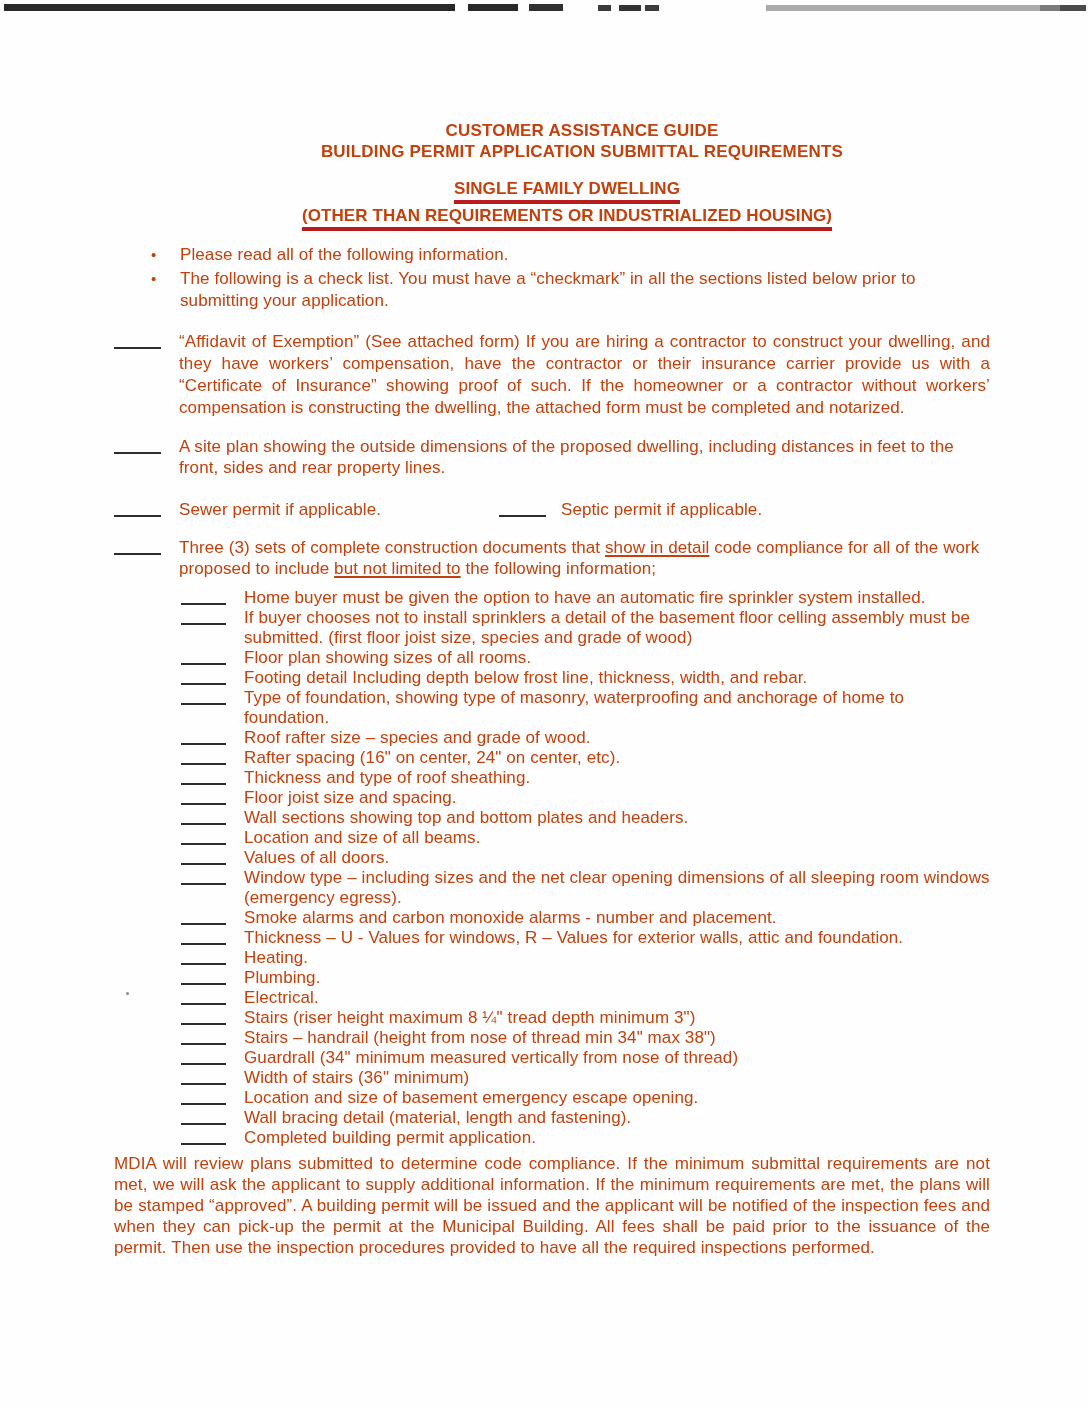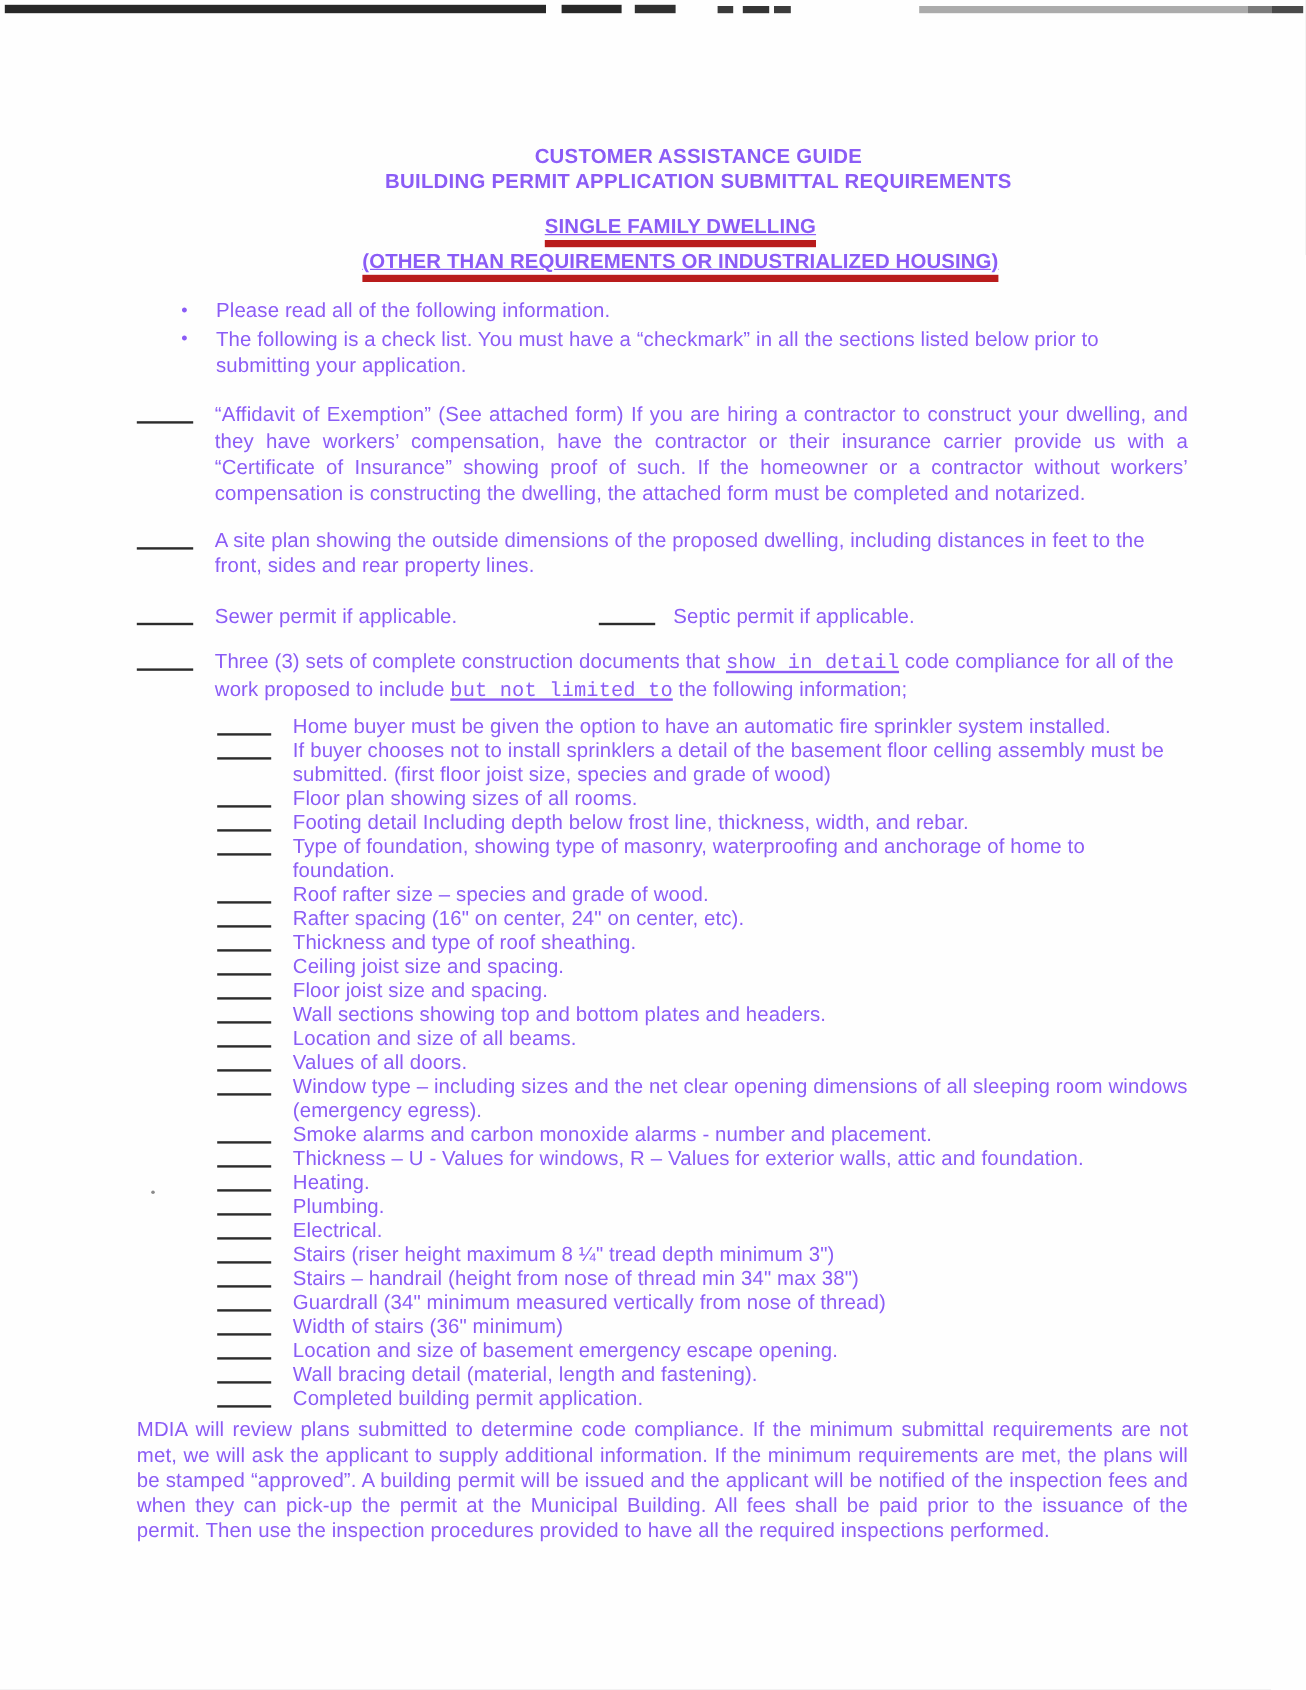--- a/index.html
+++ b/index.html
@@ -3,21 +3,21 @@
 <meta charset="utf-8">
 <style>
   html,body { margin:0; padding:0; background:#e8e8e8; }
   .page {
     position:relative;
     width:1088px; height:1408px;
     margin:0 auto;
     background:#fefefe;
     overflow:hidden;
     font-family:"Liberation Sans", sans-serif;
-    color:#8b5cf6;
+    color:#c2410c;
     -webkit-font-smoothing:antialiased;
   }
   
   .artifact { position:absolute; background:#282828; }
   .a1 { left:4px;   top:4px; width:451px; height:7px; }
   .a2 { left:468px; top:4px; width:50px;  height:7px; }
   .a3 { left:529px; top:4px; width:34px;  height:7px; background:#303030; }
   .a4 { left:598px; top:5px; width:13px;  height:6px; background:#3a3a3a; }
   .a5 { left:619px; top:5px; width:22px;  height:6px; background:#343434; }
   .a6 { left:645px; top:5px; width:14px;  height:6px; background:#3c3c3c; }
@@ -29,22 +29,22 @@
 
   .content {
     position:absolute; left:114px; top:120px; width:876px;
     font-size:17px; line-height:21px; letter-spacing:0.1px;
   }
 
   .title-block { text-align:center; font-weight:bold; padding-left:60px;
     letter-spacing:0.2px; line-height:21px; }
   .subtitle-block { margin-top:15px; text-align:center; font-weight:bold;
     padding-left:30px; line-height:23px; }
-  .subtitle-block .uline { display:inline-block; border-bottom:6px solid #b91c1c;
-    padding-bottom:0px;text-decoration:underline; }
+  .subtitle-block .uline { display:inline-block; border-bottom:4px solid #b91c1c;
+    padding-bottom:0px; }
 
   ul.bullet-list { list-style:none; margin:13px 0 0 0; padding:0; }
   .bullet-item { display:flex; padding-left:37px; line-height:22px; margin-bottom:2px; }
   .bullet-item .dot { width:29px; flex:0 0 29px; font-size:15px; }
   .bullet-item .bullet-text { flex:1; }
 
   .check-row { display:flex; align-items:flex-start; }
   .blank {
     flex:0 0 47px; width:47px; height:14px;
     border-bottom:2px solid #2c2c2c;
@@ -55,21 +55,21 @@
   .justify { text-align:justify; text-align-last:left; }
 
   .affidavit-row { margin-top:19px; }
   .affidavit-row .check-text { line-height:22px; }
   .sewer-row { margin-top:21px; }
   .sewer-row .sewer-text { width:320px; flex:0 0 320px; }
   .sewer-row .blank2 { margin-right:15px; }
   .site-row { margin-top:17px; }
   .construction-row { margin-top:17px; }
   .construction-row .u { text-decoration:underline; text-underline-offset:2px;
-    text-decoration-thickness:1.5px;font-family:Liberation Mono, monospace; }
+    text-decoration-thickness:1.5px; }
 
   .sub-items { margin-top:9px; margin-left:67px; }
   .sub-row { display:flex; align-items:flex-start; line-height:20px; }
   .sub-text { flex:1; }
 
   .footer-para { margin:5px 0 0 0; line-height:21px; }
 </style>
 </head>
 <body>
 
@@ -158,24 +158,20 @@
         <div class="sub-row">
           <span class="blank blank-sm"></span>
           <span class="sub-text">Rafter spacing (16" on center, 24" on center, etc).</span>
         </div>
         <div class="sub-row">
           <span class="blank blank-sm"></span>
           <span class="sub-text">Thickness and type of roof sheathing.</span>
         </div>
         <div class="sub-row">
           <span class="blank blank-sm"></span>
-          <span class="sub-text">Ceiling joist size and spacing.</span>
-        </div>
-        <div class="sub-row">
-          <span class="blank blank-sm"></span>
           <span class="sub-text">Floor joist size and spacing.</span>
         </div>
         <div class="sub-row">
           <span class="blank blank-sm"></span>
           <span class="sub-text">Wall sections showing top and bottom plates and headers.</span>
         </div>
         <div class="sub-row">
           <span class="blank blank-sm"></span>
           <span class="sub-text">Location and size of all beams.</span>
         </div>

